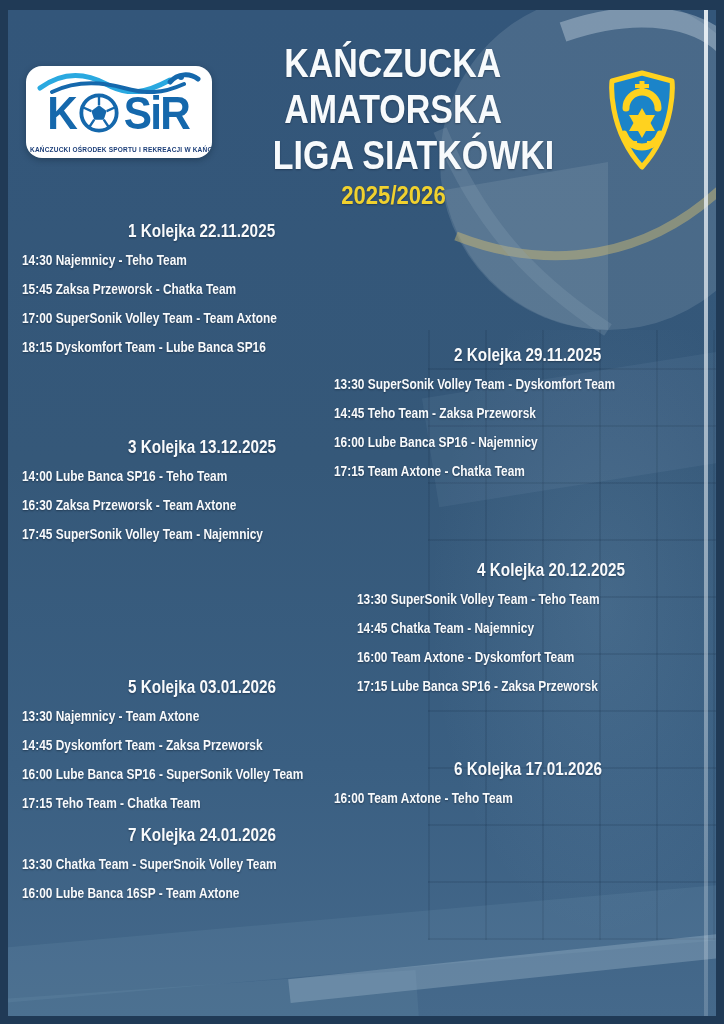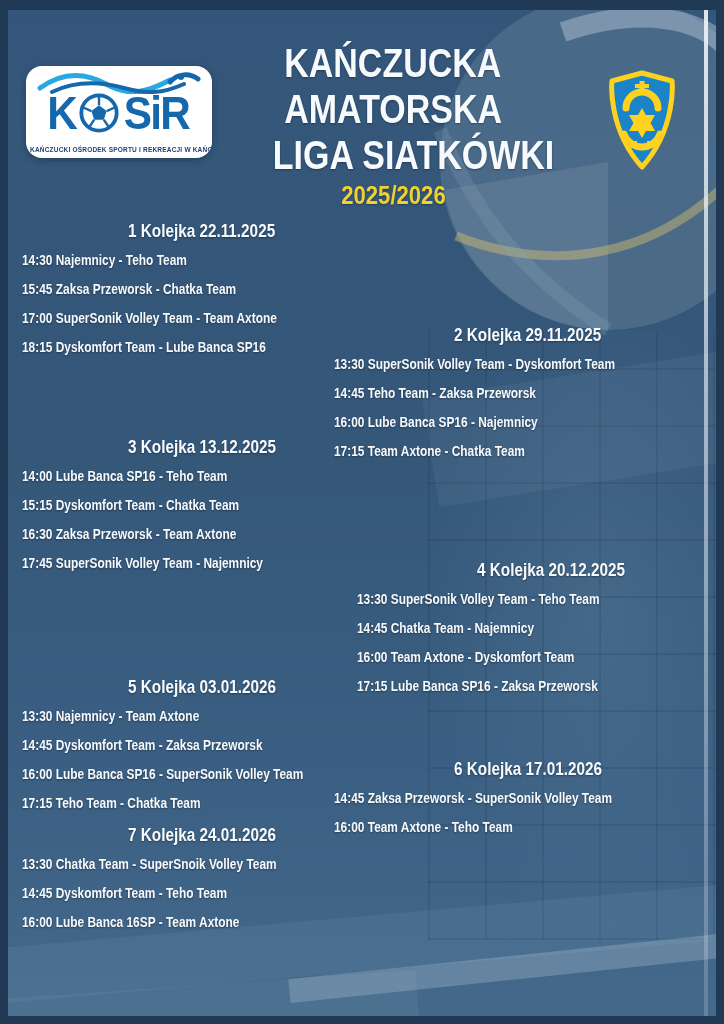--- a/index.html
+++ b/index.html
@@ -56,21 +56,21 @@
   .cond{display:inline-block;transform:scaleX(.85);transform-origin:0 50%;white-space:nowrap;}
   .cond.c{transform-origin:50% 50%;}
   
   .crest{position:absolute;left:592px;top:60px;width:84px;height:100px;}
   
   .round{position:absolute;color:#f8fafc;}
   .round .rhead{text-align:center;font-size:18px;font-weight:bold;line-height:26px;margin-bottom:2px;text-shadow:0 1px 2px rgba(8,20,35,.45);}
   .round .row{font-size:14px;font-weight:bold;line-height:29px;text-shadow:0 1px 2px rgba(8,20,35,.45);}
   .col-l{left:14px;width:360px;}
   .col-r{left:326px;width:388px;}
-  .r1{top:208px;} .r2{top:312px;} .r3{top:424px;} .r4{top:547px;margin-left:23px;}
+  .r1{top:208px;} .r2{top:332px;} .r3{top:424px;} .r4{top:547px;margin-left:23px;}
   .r5{top:664px;} .r6{top:746px;} .r7{top:812px;}
 </style>
 </head>
 <body>
 
 <div class="poster">
 
   <svg class="bg-layer" width="724" height="1024" viewBox="0 0 724 1024">
     <circle cx="600" cy="152" r="168" fill="rgba(165,185,200,0.20)"></circle>
     <path d="M600 152 L600 320 A168 168 0 0 1 436 180 Z" fill="rgba(195,210,220,0.13)"></path>
@@ -136,21 +136,20 @@
     <div class="rhead"><span class="cond c">2 Kolejka 29.11.2025</span></div>
     <div class="row"><span class="cond">13:30 SuperSonik Volley Team - Dyskomfort Team</span></div>
     <div class="row"><span class="cond">14:45 Teho Team - Zaksa Przeworsk</span></div>
     <div class="row"><span class="cond">16:00 Lube Banca SP16 - Najemnicy</span></div>
     <div class="row"><span class="cond">17:15 Team Axtone - Chatka Team</span></div>
   </section>
 
   <section class="round col-l r3">
     <div class="rhead"><span class="cond c">3 Kolejka 13.12.2025</span></div>
     <div class="row"><span class="cond">14:00 Lube Banca SP16 - Teho Team</span></div>
-    <div class="row"><span class="cond">15:15 Dyskomfort Team - Chatka Team</span></div>
     <div class="row"><span class="cond">16:30 Zaksa Przeworsk - Team Axtone</span></div>
     <div class="row"><span class="cond">17:45 SuperSonik Volley Team - Najemnicy</span></div>
   </section>
 
   <section class="round col-r r4">
     <div class="rhead"><span class="cond c">4 Kolejka 20.12.2025</span></div>
     <div class="row"><span class="cond">13:30 SuperSonik Volley Team - Teho Team</span></div>
     <div class="row"><span class="cond">14:45 Chatka Team - Najemnicy</span></div>
     <div class="row"><span class="cond">16:00 Team Axtone - Dyskomfort Team</span></div>
     <div class="row"><span class="cond">17:15 Lube Banca SP16 - Zaksa Przeworsk</span></div>
@@ -159,24 +158,22 @@
   <section class="round col-l r5">
     <div class="rhead"><span class="cond c">5 Kolejka 03.01.2026</span></div>
     <div class="row"><span class="cond">13:30 Najemnicy - Team Axtone</span></div>
     <div class="row"><span class="cond">14:45 Dyskomfort Team - Zaksa Przeworsk</span></div>
     <div class="row"><span class="cond">16:00 Lube Banca SP16 - SuperSonik Volley Team</span></div>
     <div class="row"><span class="cond">17:15 Teho Team - Chatka Team</span></div>
   </section>
 
   <section class="round col-r r6">
     <div class="rhead"><span class="cond c">6 Kolejka 17.01.2026</span></div>
-    <div class="row"><span class="cond">14:45 Zaksa Przeworsk - SuperSonik Volley Team</span></div>
     <div class="row"><span class="cond">16:00 Team Axtone - Teho Team</span></div>
   </section>
 
   <section class="round col-l r7">
     <div class="rhead"><span class="cond c">7 Kolejka 24.01.2026</span></div>
     <div class="row"><span class="cond">13:30 Chatka Team - SuperSnoik Volley Team</span></div>
-    <div class="row"><span class="cond">14:45 Dyskomfort Team - Teho Team</span></div>
     <div class="row"><span class="cond">16:00 Lube Banca 16SP - Team Axtone</span></div>
   </section>
 
 </div>
 
 </body></html>

